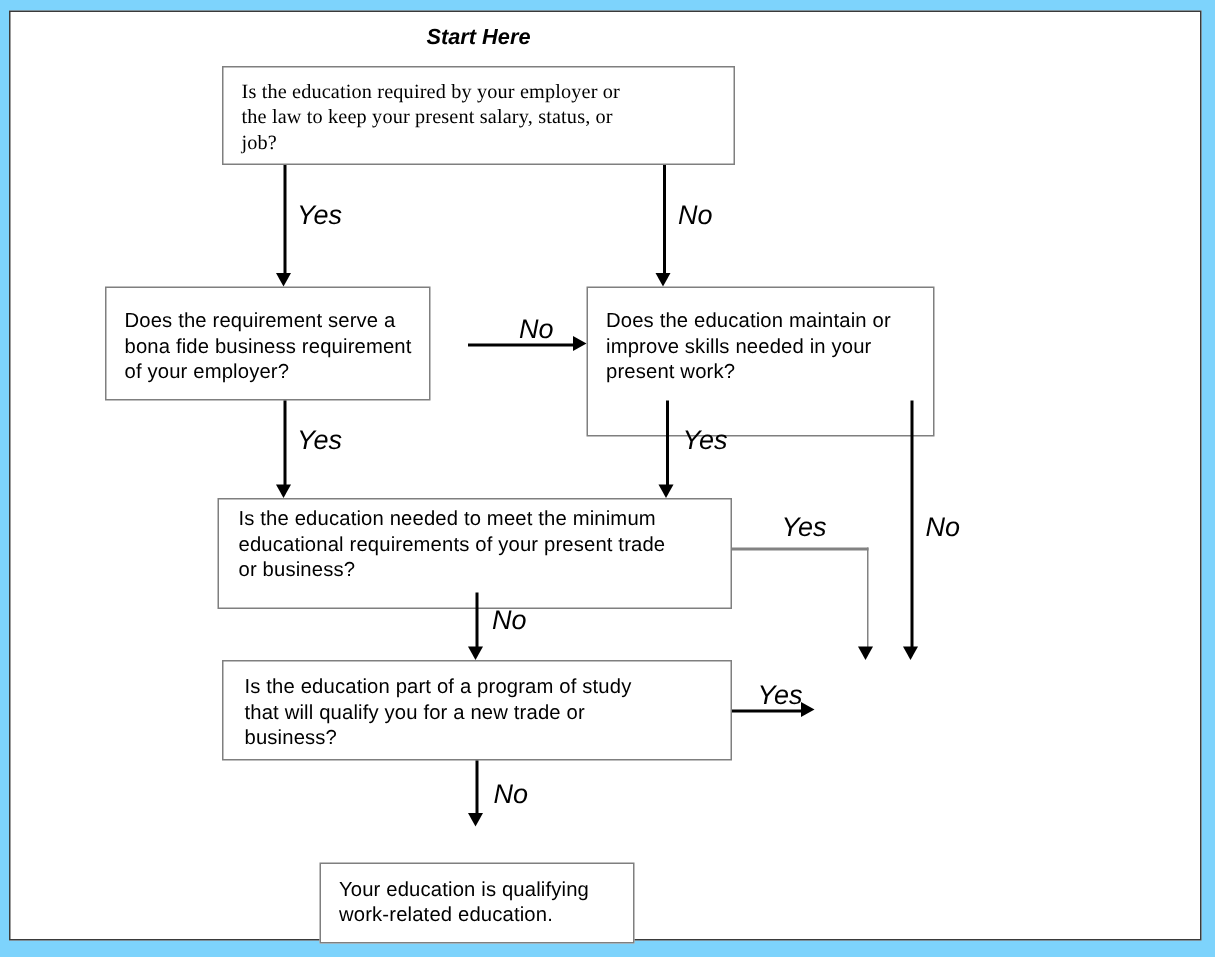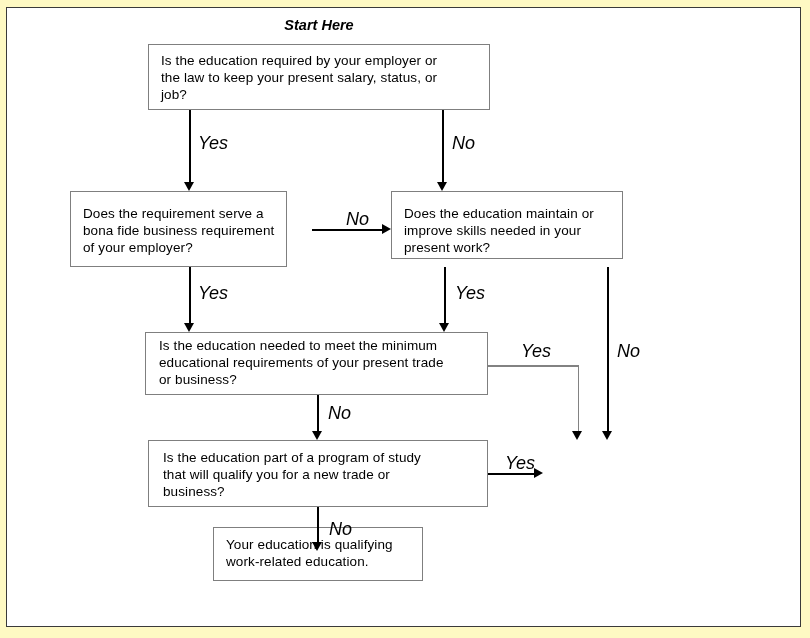--- a/index.html
+++ b/index.html
@@ -1,17 +1,17 @@
 <!DOCTYPE html>
 <html><head>
 <meta charset="utf-8">
 <style>
   html,body { margin:0; padding:0; background:#ffffff; }
   .canvas {
-    position:relative; width:810px; height:638px; background:#fef9c3;
+    position:relative; width:810px; height:638px; background:#7dd3fc;
     font-family:"Liberation Sans", sans-serif; color:#000;
     overflow:hidden;
   }
   .frame {
     position:absolute; left:6px; top:7px; width:793px; height:618px;
     border:1.5px solid #3a3a3a; background:#ffffff;
   }
   .title {
     position:absolute; left:148px; top:17px; width:342px;
     text-align:center; font-weight:bold; font-style:italic; font-size:14.5px;
@@ -38,42 +38,42 @@
   b { font-weight:bold; }
 </style>
 </head>
 <body>
 
 <div class="canvas">
   <div class="frame"></div>
 
   <div class="title">Start Here</div>
 
-  <div class="box" style="left:148px; top:44px; width:342px; height:66px; padding:7px 6px 0 12px;">Is the education required by your employer or
+  <div class="box" style="left:148px; top:44px; width:342px; height:66px; padding:7px 6px 0 12px;font-family:Liberation Serif, serif;">Is the education required by your employer or
 the law to keep your present salary, status, or
 job?</div>
 
   <div class="box" style="left:70px; top:191px; width:217px; height:76px; padding:13px 6px 0 12px;">Does the requirement serve a
 bona fide business requirement
 of your employer?</div>
 
-  <div class="box" style="left:391px; top:191px; width:232px; height:68px; padding:13px 20px 0 12px;">Does the education maintain or
+  <div class="box" style="left:391px; top:191px; width:232px; height:100px; padding:13px 20px 0 12px;">Does the education maintain or
 improve skills needed in your
 present work?</div>
 
-  <div class="box" style="left:145px; top:332px; width:343px; height:63px; padding:4px 20px 0 13px;">Is the education needed to meet the minimum
+  <div class="box" style="left:145px; top:332px; width:343px; height:74px; padding:4px 20px 0 13px;">Is the education needed to meet the minimum
 educational requirements of your present trade
 or business?</div>
 
   <div class="box" style="left:148px; top:440px; width:340px; height:67px; padding:8px 6px 0 14px;">Is the education part of a program of study
 that will qualify you for a new trade or
 business?</div>
 
 
-  <div class="box" style="left:213px; top:527px; width:210px; height:54px; padding:8px 6px 0 12px;">Your education is qualifying
+  <div class="box" style="left:213px; top:575px; width:210px; height:54px; padding:8px 6px 0 12px;">Your education is qualifying
 work-related education.</div>
 
   <div class="v" style="left:189px; top:110px; height:73px;"></div>
   <div class="arr-d" style="left:184px; top:182px;"></div>
   <div class="lbl" style="left:198px; top:137px;">Yes</div>
 
   <div class="v" style="left:442px; top:110px; height:73px;"></div>
   <div class="arr-d" style="left:437px; top:182px;"></div>
   <div class="lbl" style="left:452px; top:137px;">No</div>
 

